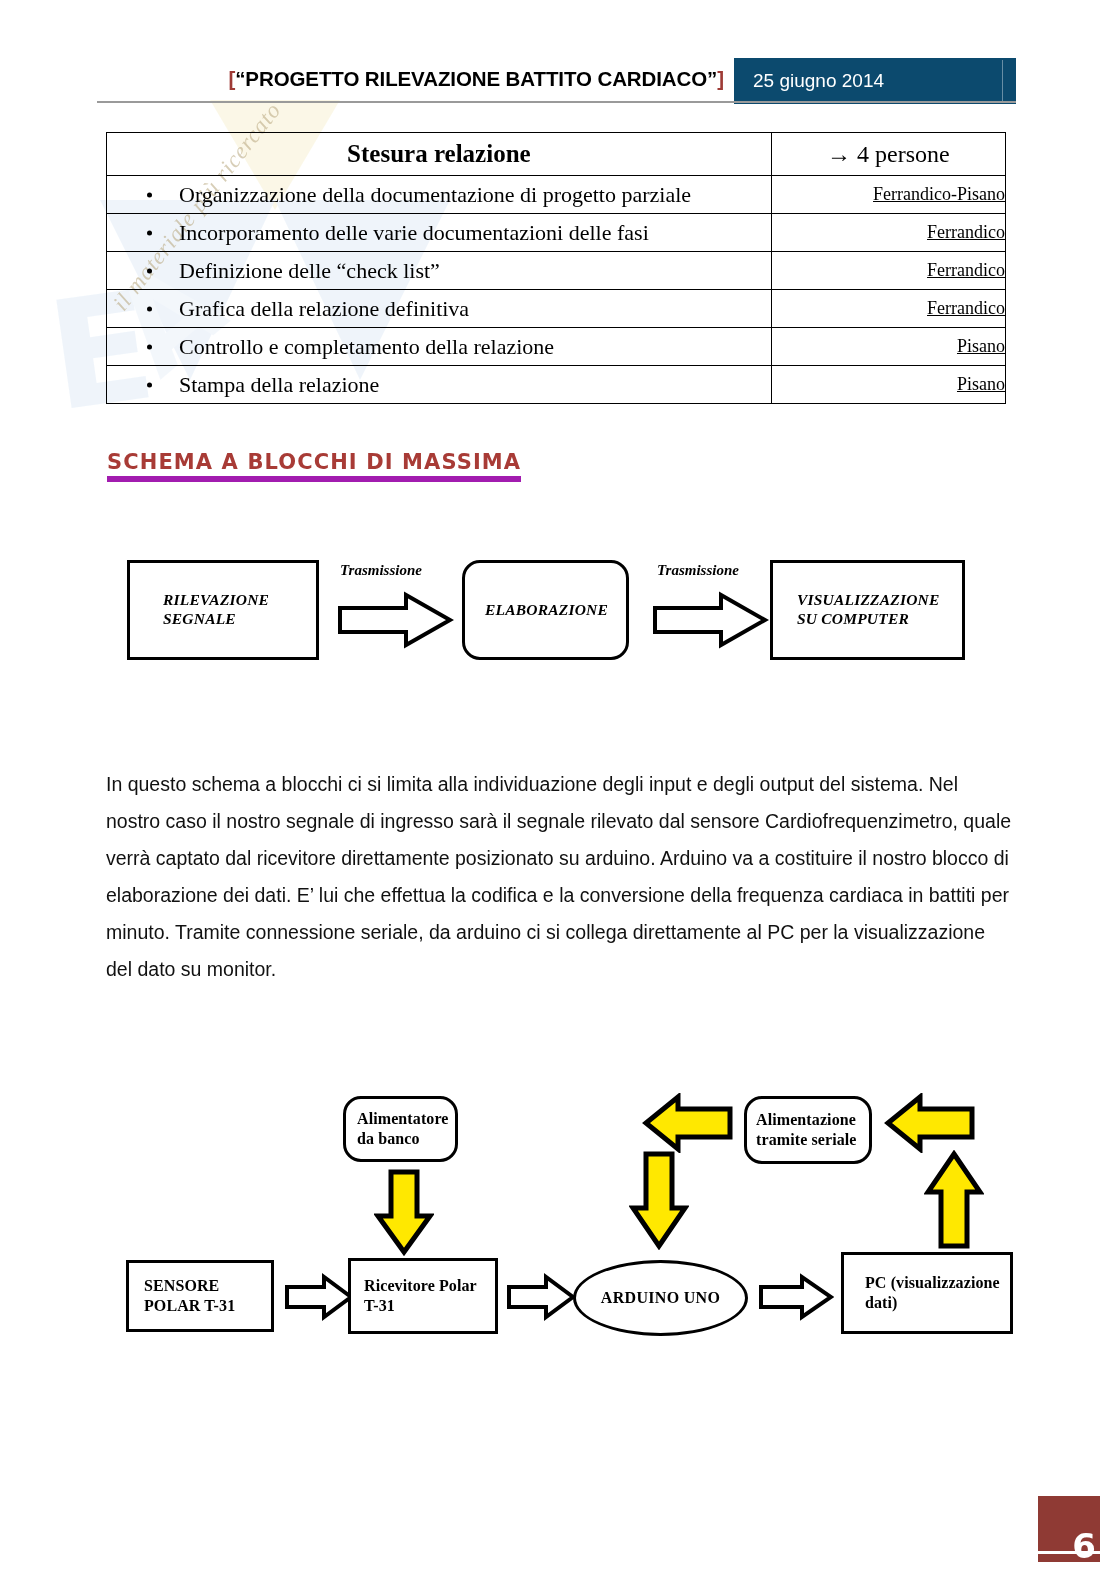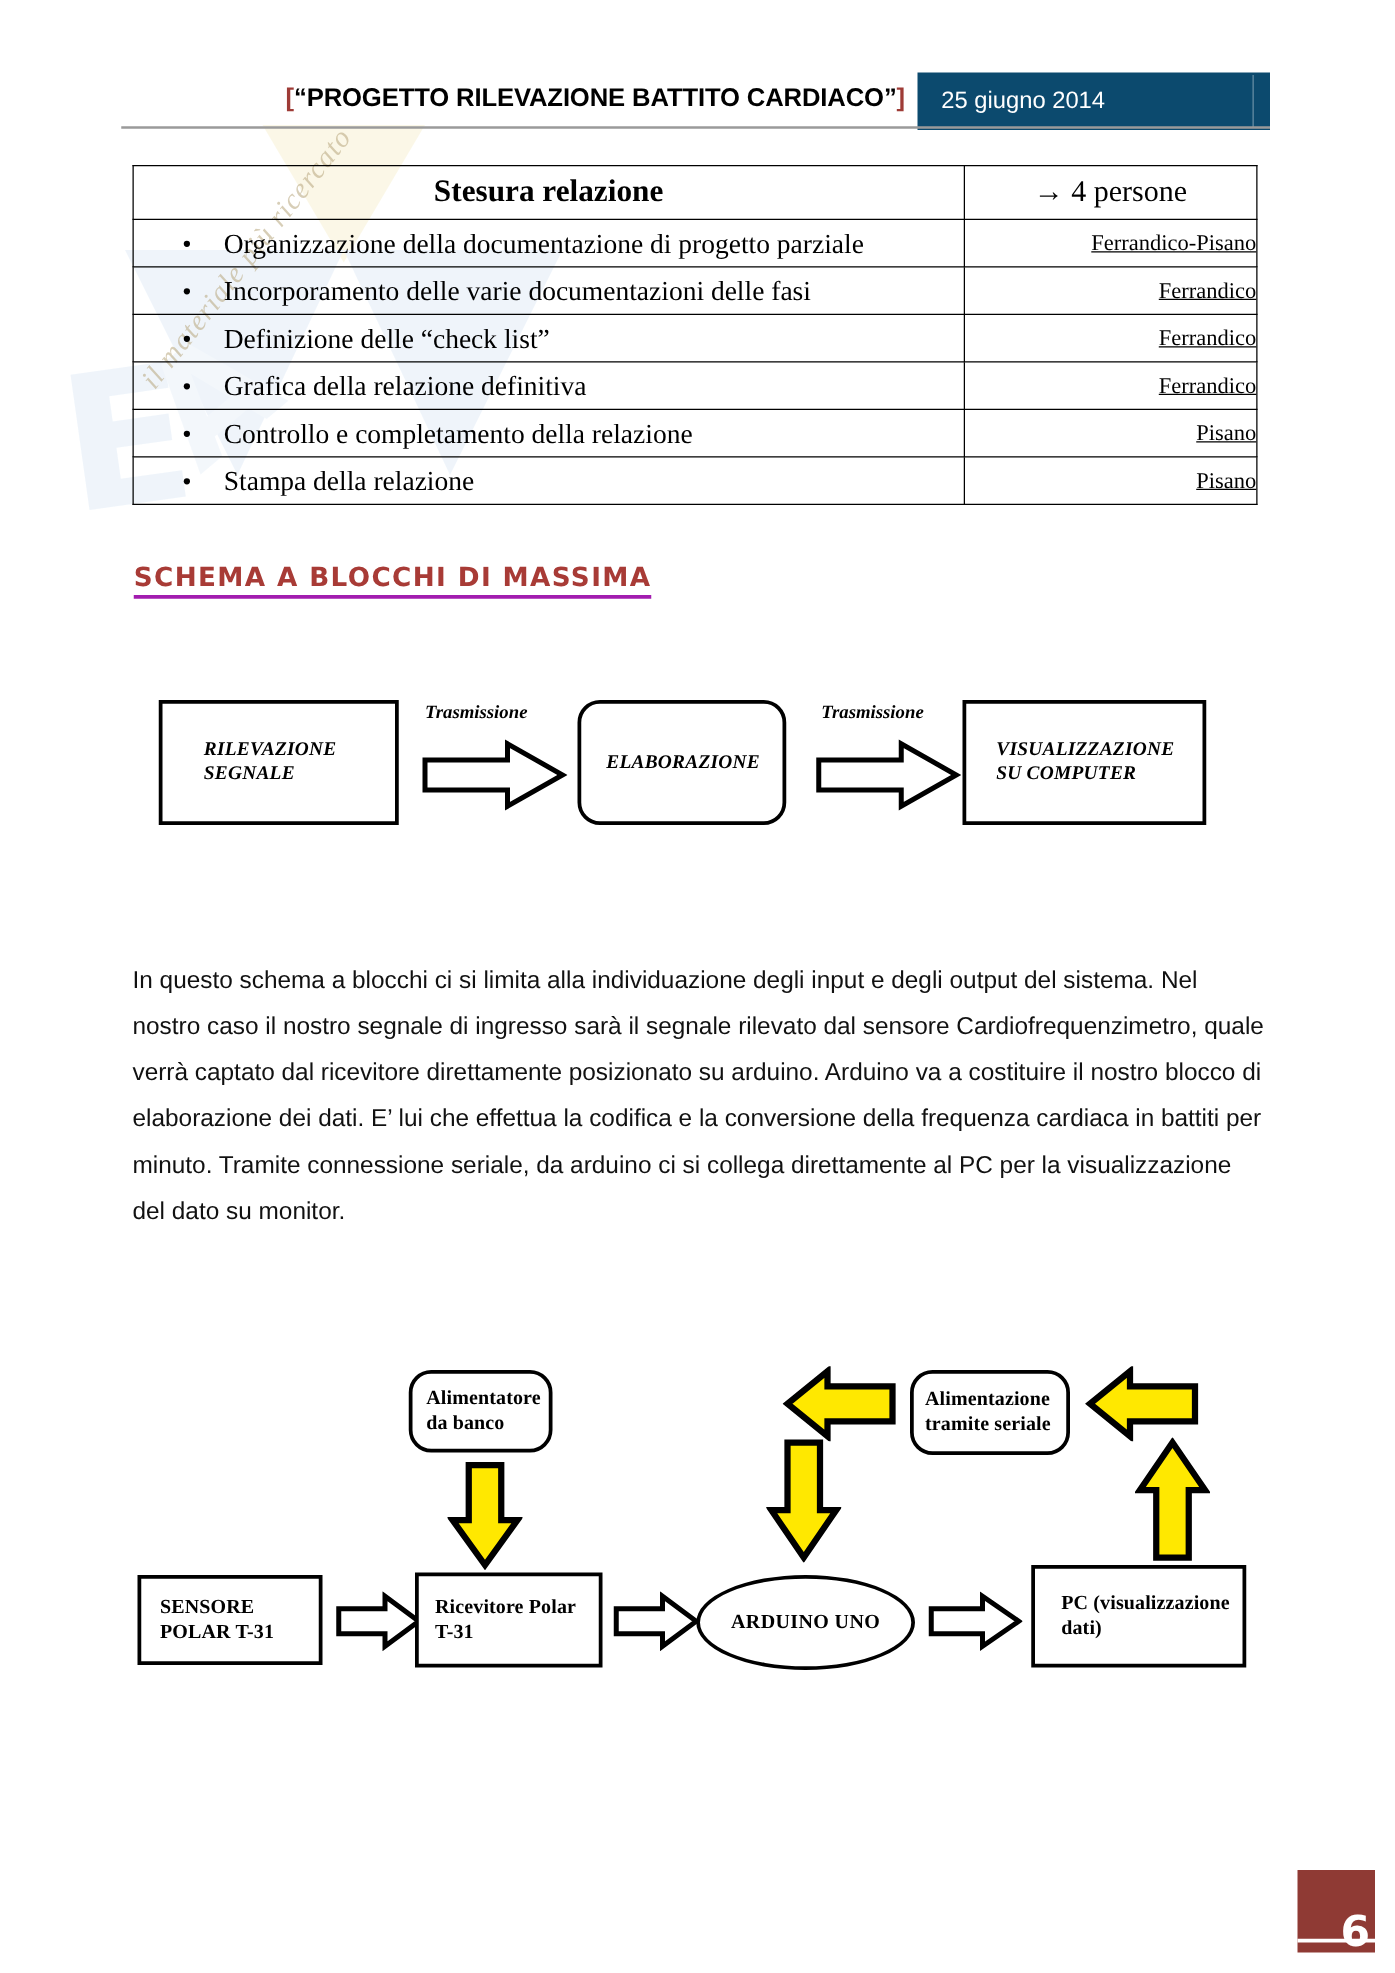--- a/index.html
+++ b/index.html
@@ -157,21 +157,21 @@
   .col-person { width: 234px; }
 
   
   .section-heading {
     position: absolute;
     font-family: "DejaVu Sans", sans-serif;
     font-weight: bold;
     font-size: 21px;
     color: #a83b36;
     letter-spacing: 1.1px;
-    border-bottom: 3px solid #a21caf;
+    border-bottom: 6px solid #a21caf;
     padding-bottom: 2px;
     white-space: nowrap;
     z-index: 2;
   }
   #heading-massima { left: 107px; top: 450px; }
   #heading-definitivo { left: 107px; top: 975px; }
 
   
   .body-text {
     position: absolute;
@@ -184,21 +184,21 @@
     text-align: left;
     z-index: 2;
   }
 
   
   .diagram {
     position: absolute;
     z-index: 2;
   }
   #diagram-massima { left: 0; top: 548px; width: 1116px; height: 130px; }
-  #diagram-definitivo { left: 0; top: 1080px; width: 1053px; height: 300px; }
+  #diagram-definitivo { left: 16px; top: 1080px; width: 1053px; height: 300px; }
 
   .node {
     position: absolute;
     border: 3px solid #000;
     background: #fff;
     box-sizing: border-box;
     font-family: "Liberation Serif", serif;
     font-weight: bold;
     display: flex;
     align-items: center;

